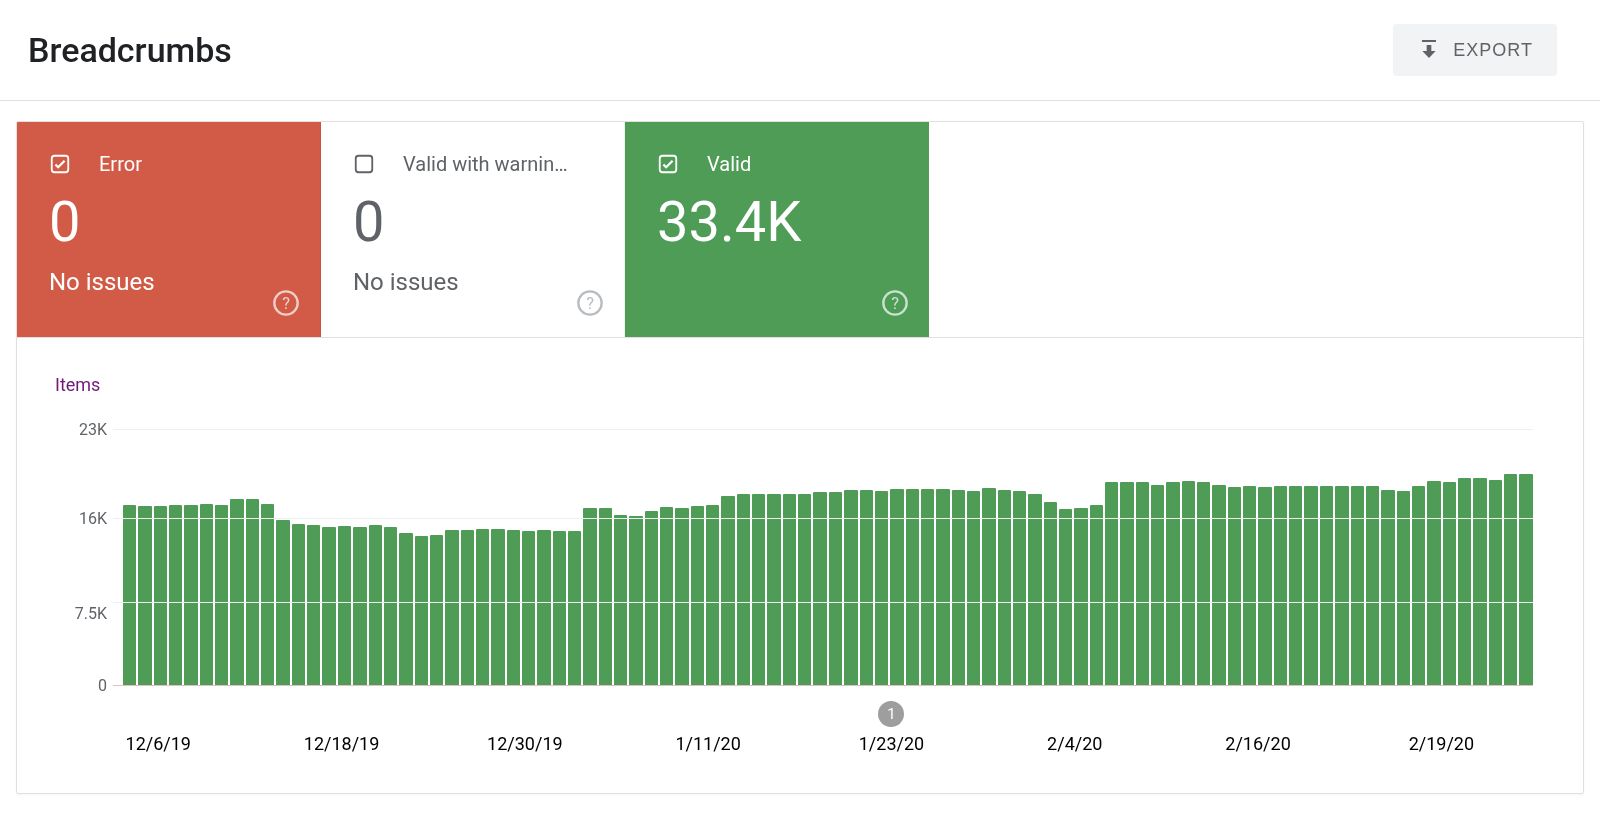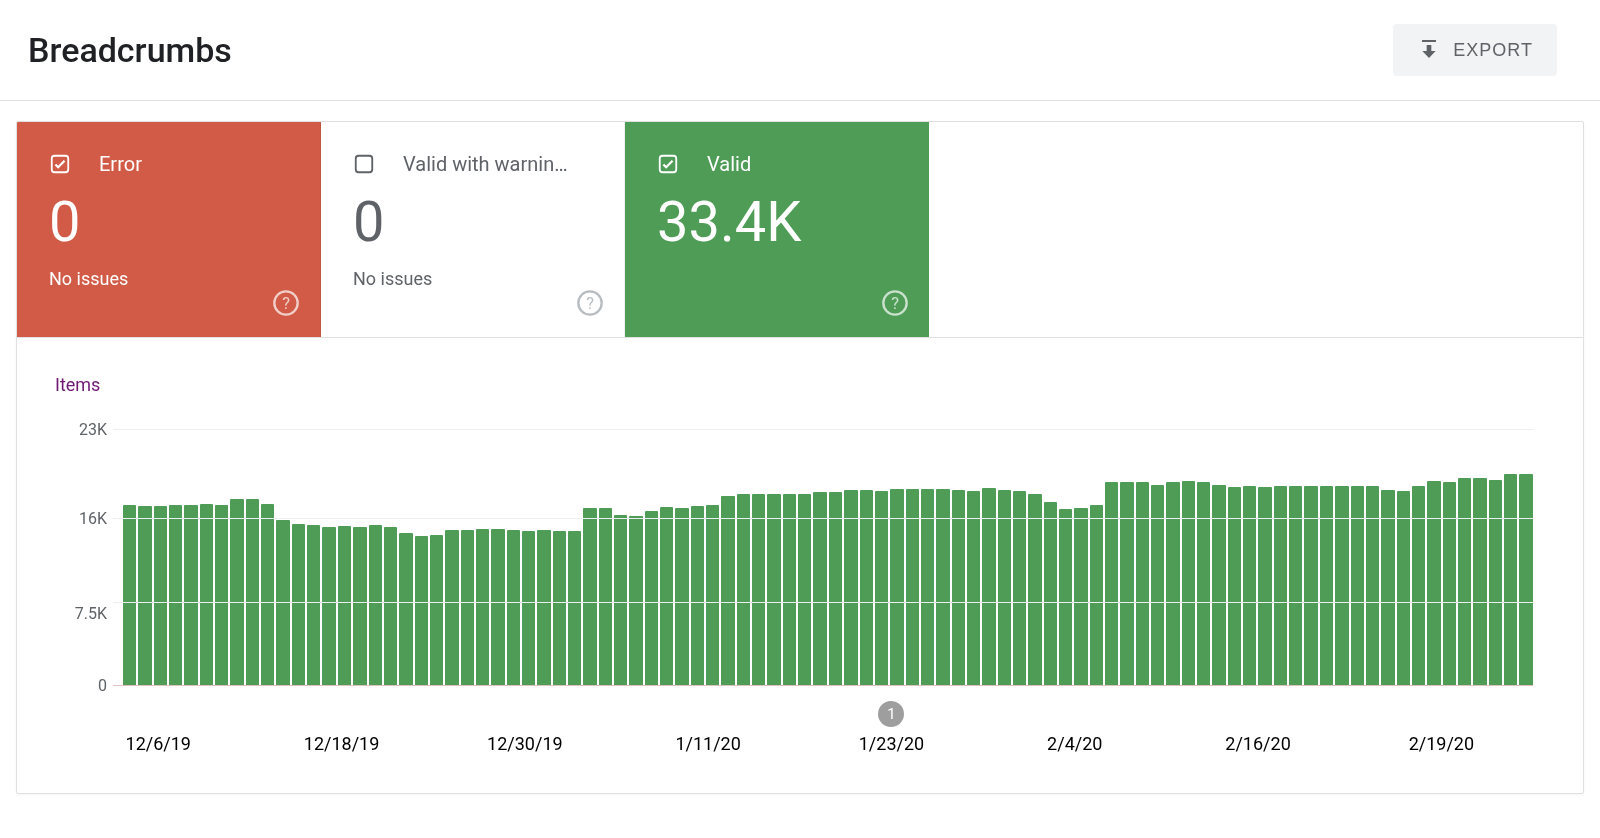--- a/index.html
+++ b/index.html
@@ -59,21 +59,21 @@
     flex-direction: column;
   }
   .card-error   { background: #d15b47; color: #fff; }
   .card-warning { background: #fff; color: #5f6368; }
   .card-valid   { background: #4f9c57; color: #fff; border-right: none; }
 
   .card-head { display: flex; align-items: center; gap: 28px; font-size: 20px; font-weight: 400; white-space: nowrap; overflow: hidden; text-overflow: ellipsis;}
   .card-head svg { flex: 0 0 auto; }
   .card-head span { overflow: hidden; text-overflow: ellipsis; }
   .card-value { font-size: 56px; font-weight: 400; margin-top: 18px; line-height: 1; }
-  .card-sub { font-size: 18px; margin-top: 18px; font-weight: 400; }
+  .card-sub { font-size: 24px; margin-top: 18px; font-weight: 400; }
   .card-help {
     position: absolute;
     right: 20px;
     bottom: 20px;
     width: 28px; height: 28px;
     opacity: 0.7;
   }
   .card-warning .card-value { color: #5f6368; }
   .card-warning .card-sub   { color: #5f6368; }
 

